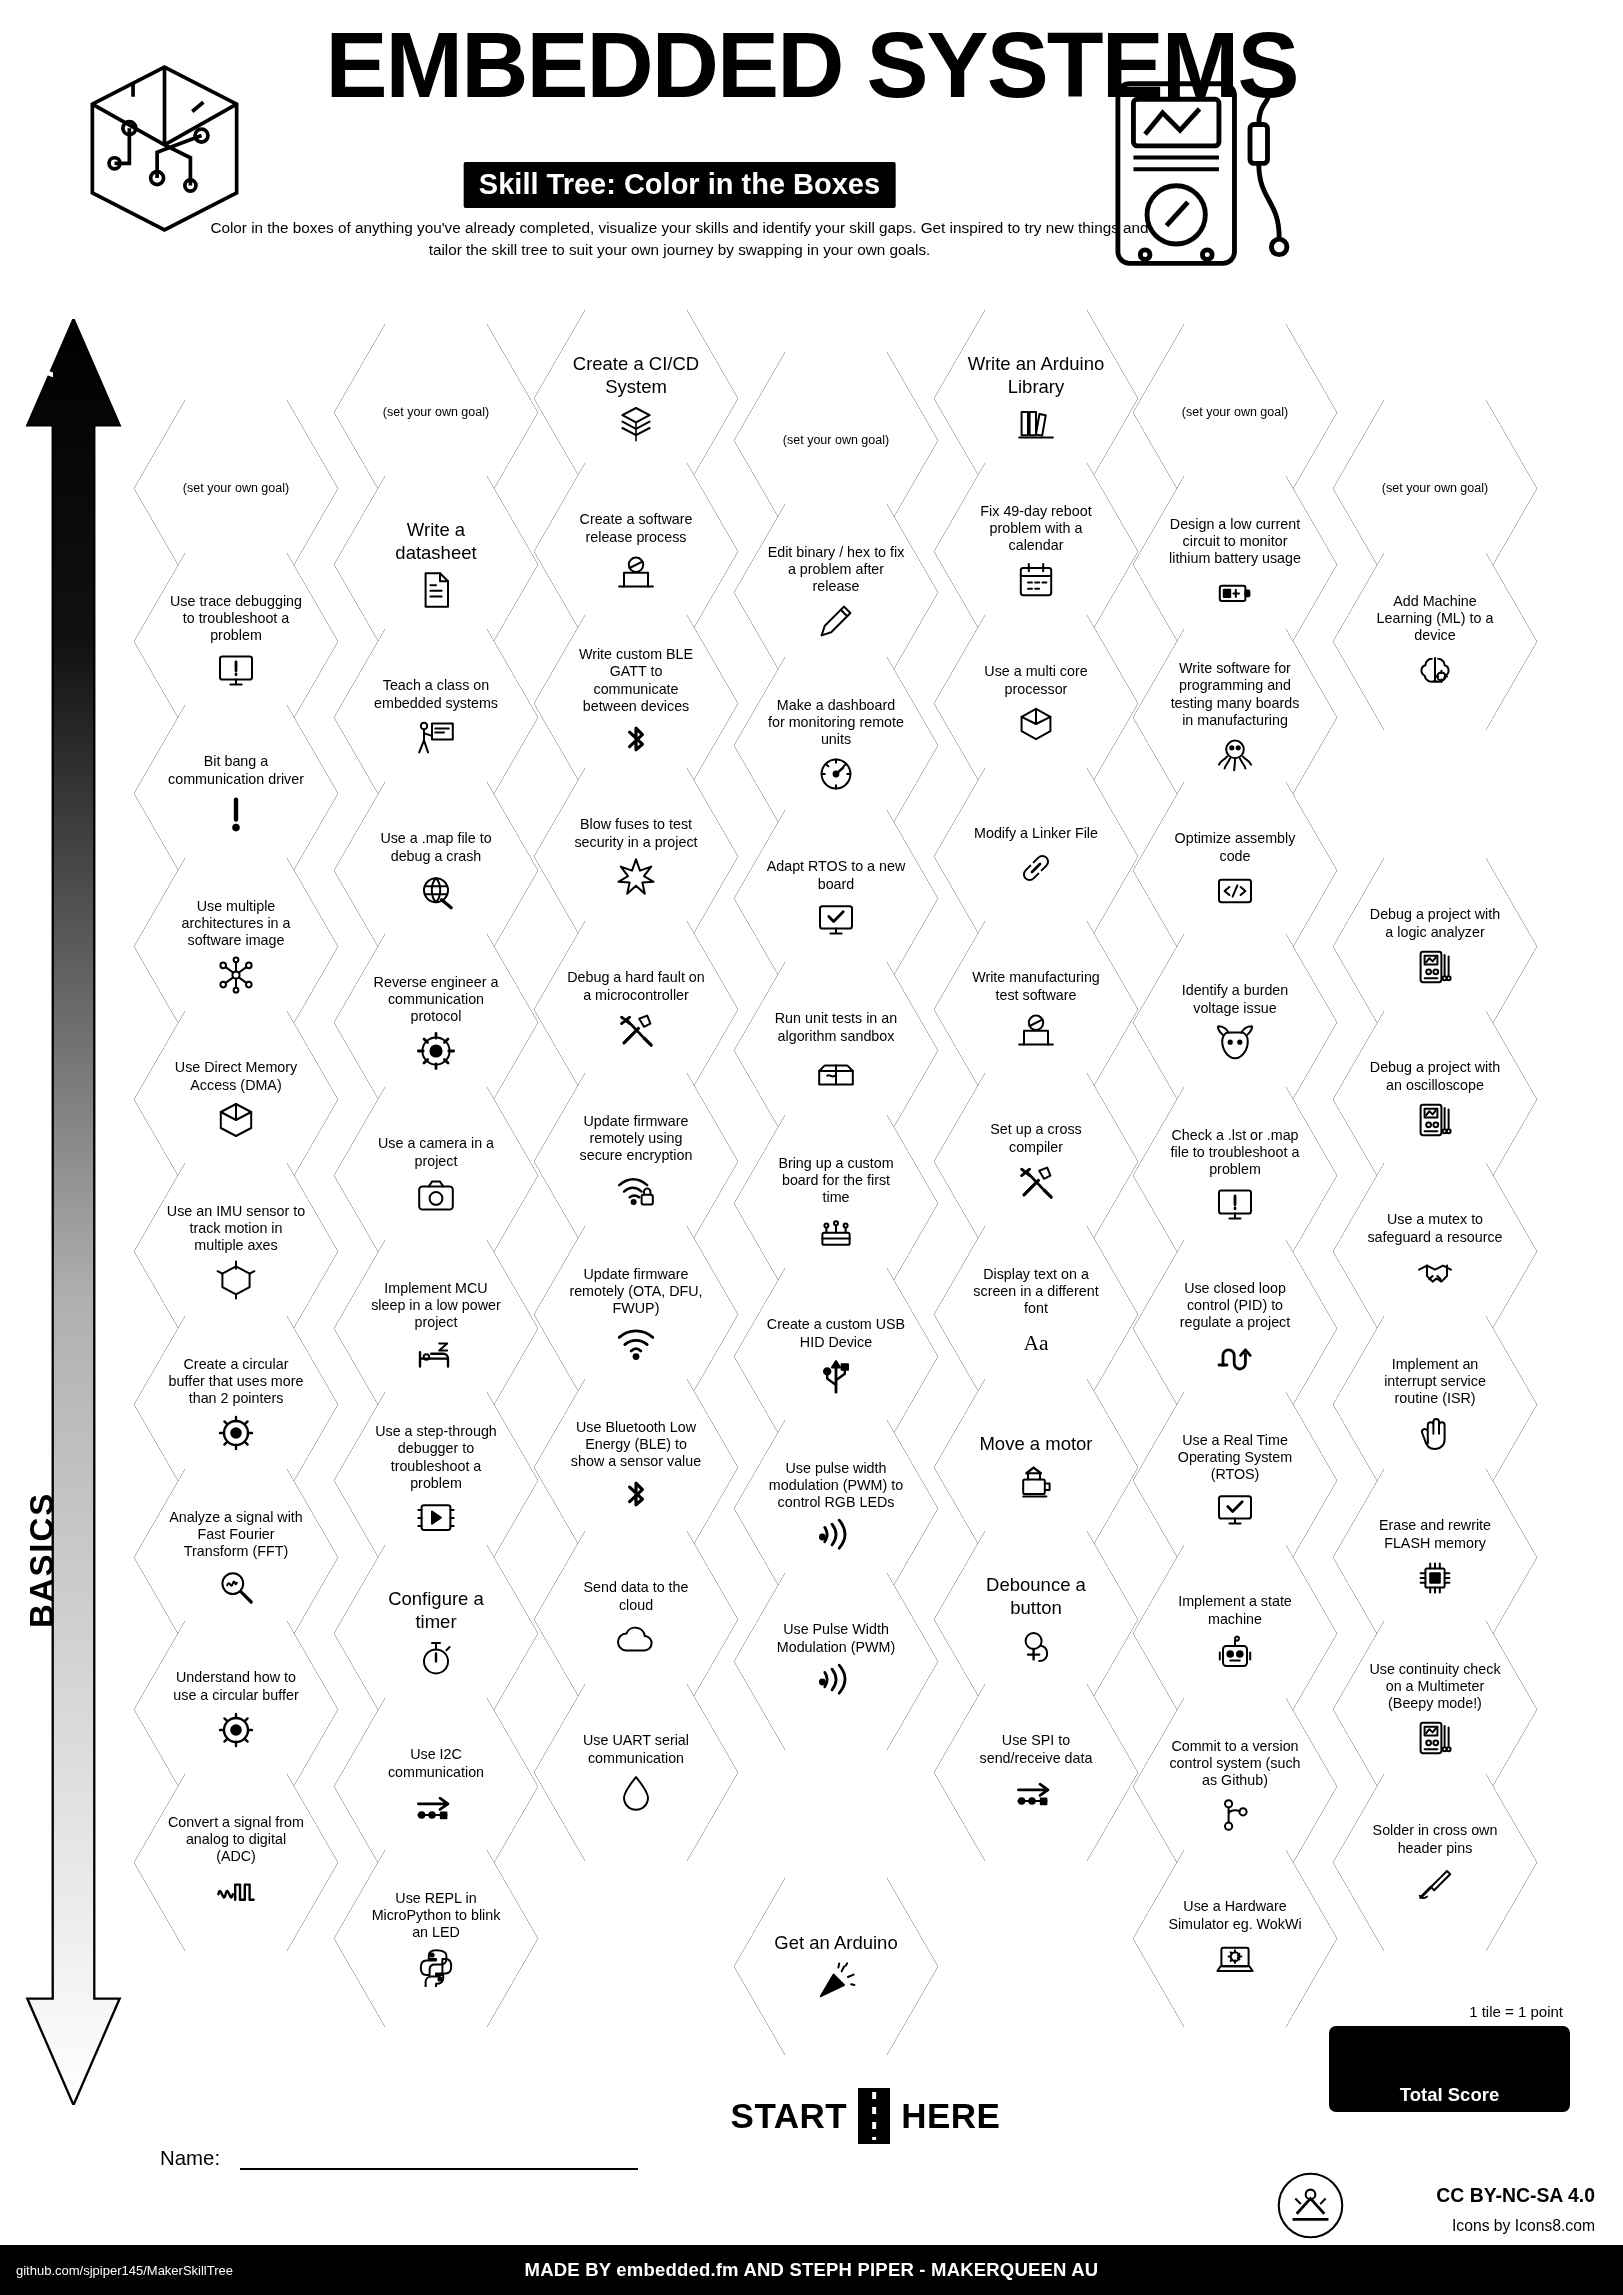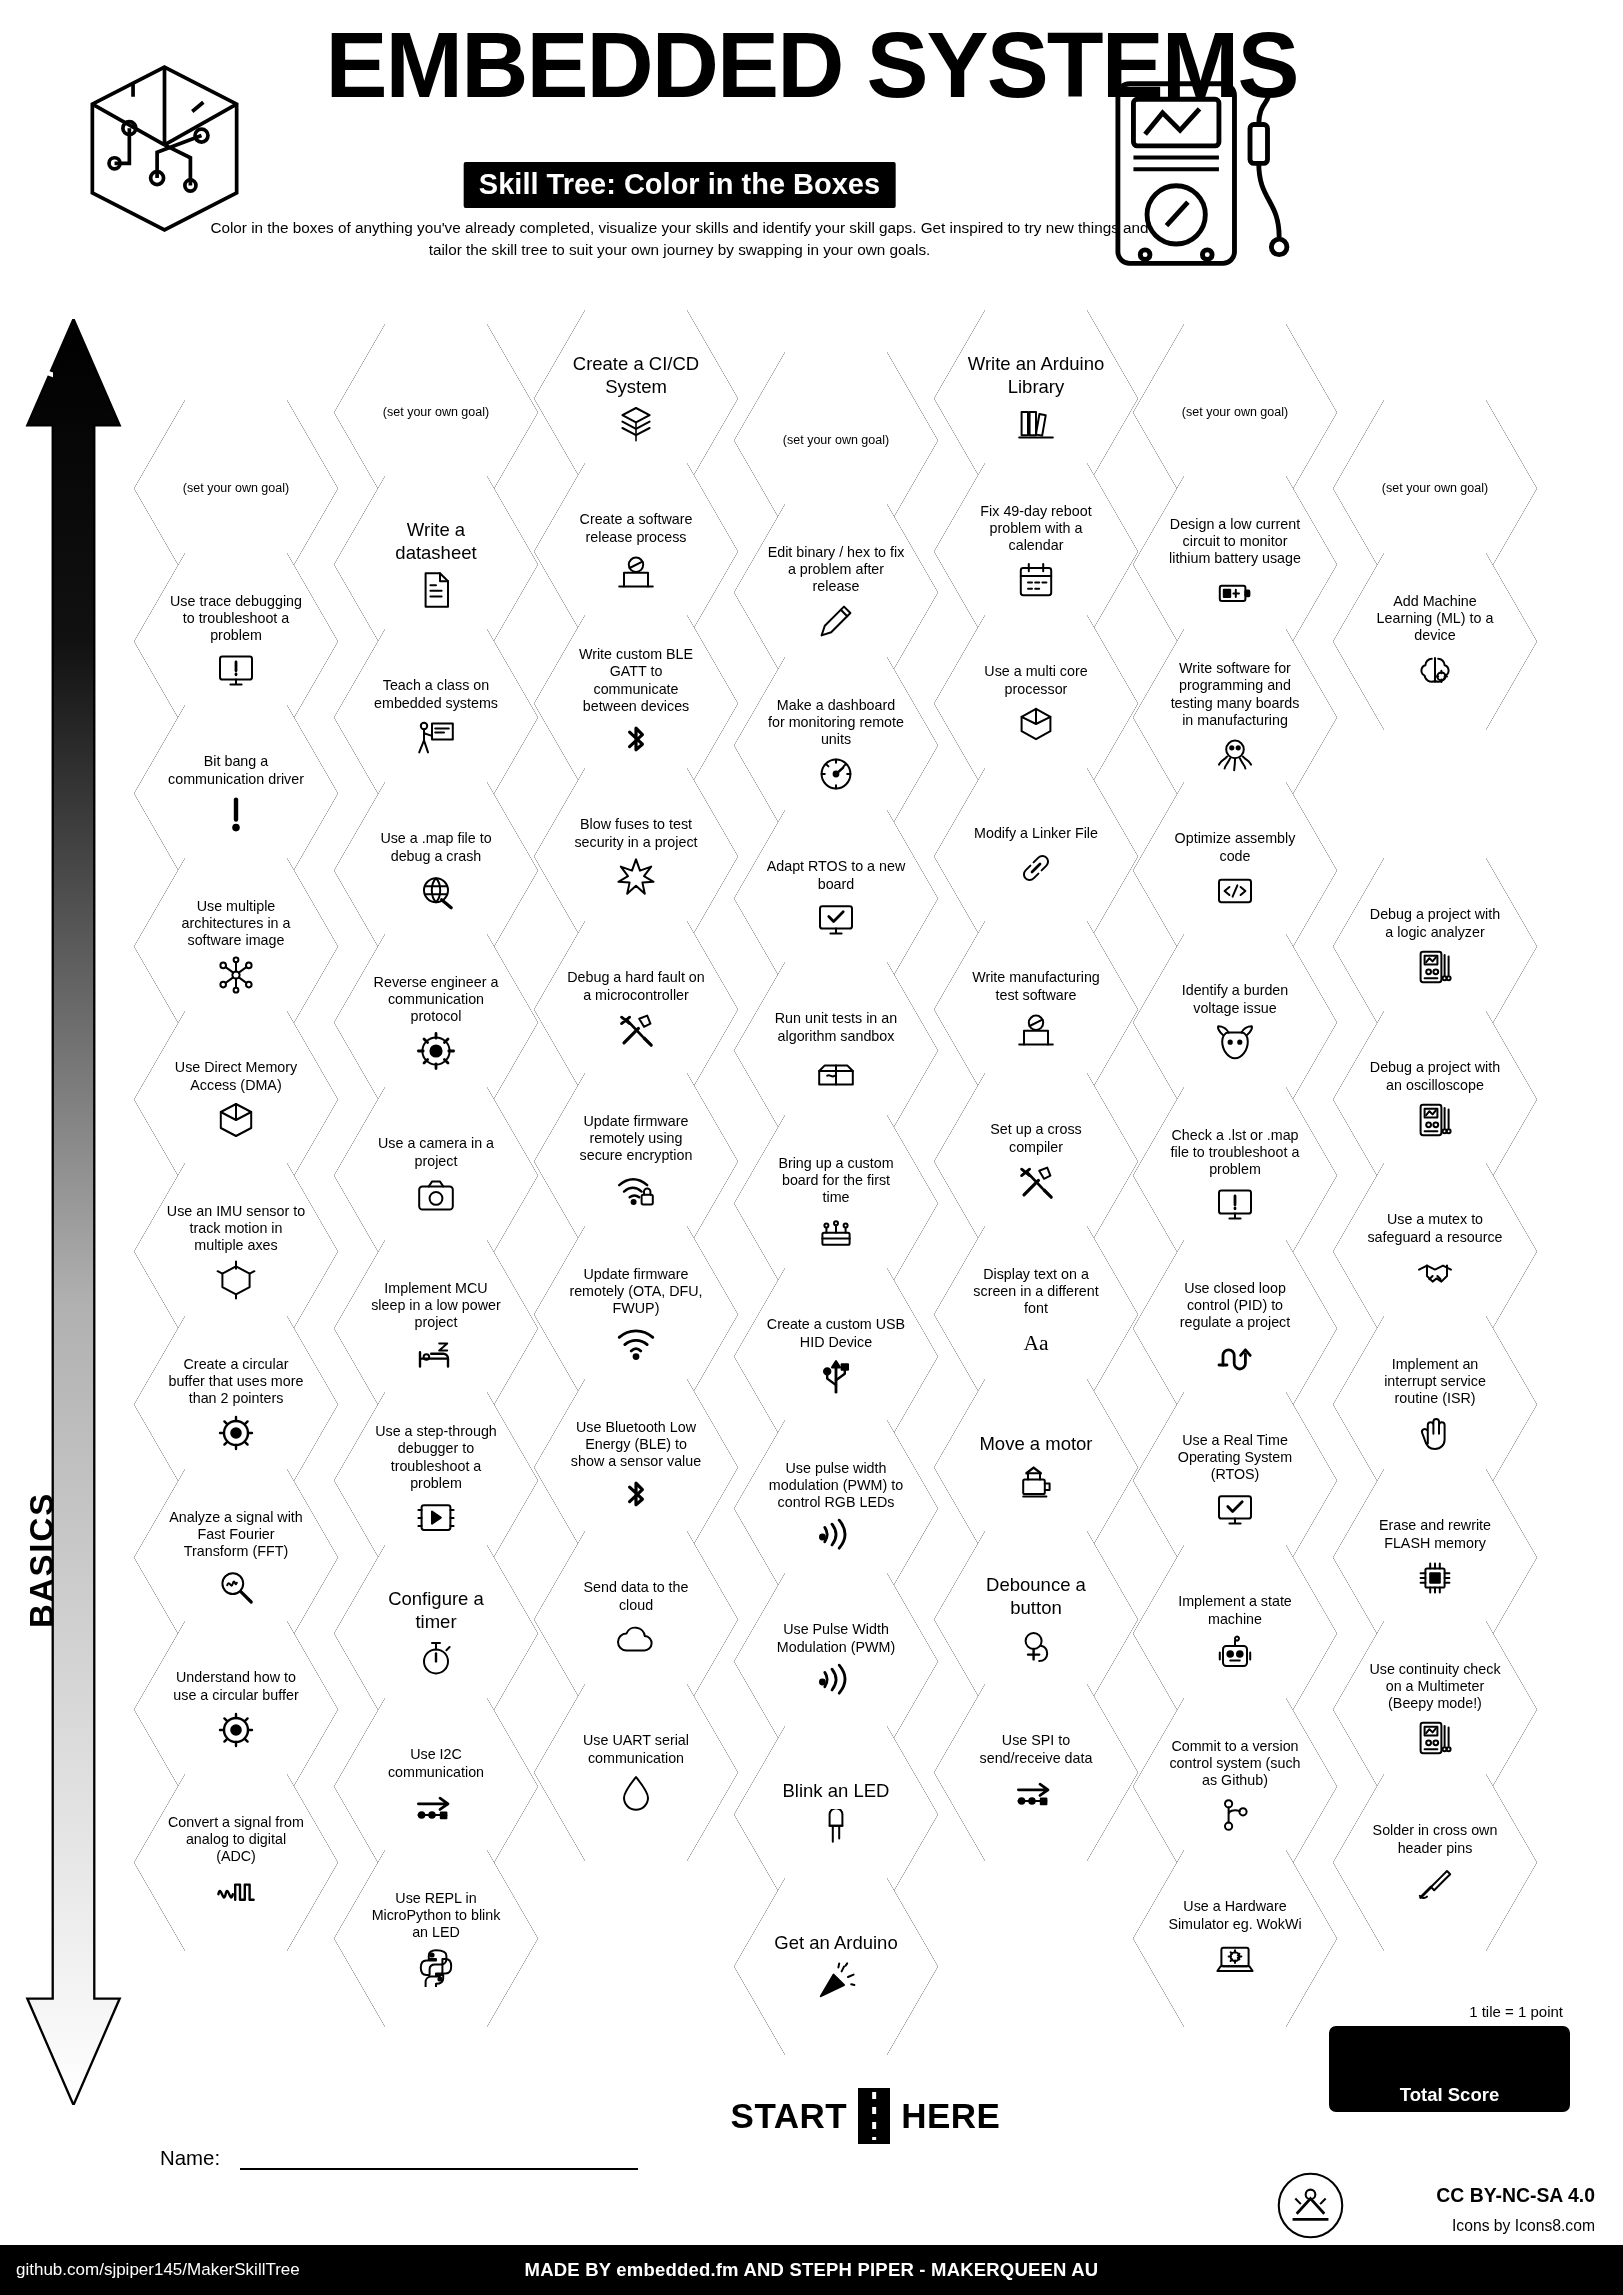--- a/index.html
+++ b/index.html
@@ -96,21 +96,21 @@
   #scorelabel { position:absolute; left:0; bottom:0; width:100%; height:31px;
                 background:#000; color:#fff; display:flex; align-items:center;
                 justify-content:center; font-size:18.5px; font-weight:bold; }
 
   
   #nameline { position:absolute; left:160px; top:2147px; font-size:20.4px; display:flex; align-items:flex-end; gap:20px; }
   #namerule { width:398px; border-bottom:2.3px solid #000; height:2.8px; }
 
   
   #footer { position:absolute; left:0; bottom:0; width:1623px; height:50px; background:#000; }
-  #footer-left { position:absolute; left:16px; top:50%; transform:translateY(-50%); color:#fff; font-size:17px; }
+  #footer-left { position:absolute; left:16px; top:50%; transform:translateY(-50%); color:#fff; font-size:13px; }
   #footer-center { position:absolute; left:50%; transform:translate(-50%,-50%); top:50%; color:#fff; font-size:18.5px; font-weight:bold; letter-spacing:0.2px; }
   #cc { position:absolute; right:28px; bottom:88px; font-size:19.4px; font-weight:bold; }
   #icons8 { position:absolute; right:28px; bottom:60px; font-size:15.7px; }
   #ccbadge { position:absolute; right:278px; bottom:55px; width:69px; height:69px; }
 </style>
 </head>
 <body>
 
 <div id="header">
   <div id="title">EMBEDDED SYSTEMS</div>
@@ -695,33 +695,20 @@
           <div class="label">Use Pulse Width Modulation (PWM)</div>
           <div class="icon">
             <svg viewBox="0 0 100 100" width="40" height="40" fill="none" stroke="#000" stroke-width="5" stroke-linecap="round" stroke-linejoin="round">
               <path d="M22 62c8-12 8-24 0-36M40 70c14-18 14-34 0-52M58 78c20-24 20-46 0-70" stroke-width="7"></path>
               <circle cx="16" cy="50" r="6" fill="#000"></circle>
             </svg>
           </div>
         </div>
       </div>
     </div>
-    <div class="hexwrap" style="left: 734px; top: 1726px;">
-      <div class="hex" style="position: absolute; left: 0px; top: 0px;">
-        <div class="inner">
-          <div class="label big">Blink an LED</div>
-          <div class="icon">
-            <svg viewBox="0 0 100 100" width="40" height="40" fill="none" stroke="#000" stroke-width="5" stroke-linecap="round" stroke-linejoin="round">
-              <path d="M34 14a16 16 0 0 1 32 0v28H34Z"></path>
-              <path d="M34 42h32M42 42v40M58 42v32"></path>
-            </svg>
-          </div>
-        </div>
-      </div>
-    </div>
     <div class="hexwrap" style="left: 734px; top: 1878px;">
       <div class="hex" style="position: absolute; left: 0px; top: 0px;">
         <div class="inner">
           <div class="label big">Get an Arduino</div>
           <div class="icon">
             <svg viewBox="0 0 100 100" width="40" height="40" fill="none" stroke="#000" stroke-width="5" stroke-linecap="round" stroke-linejoin="round">
               <path d="M12 88 L44 34 L70 60Z" fill="#000"></path>
               <path d="M64 26l6-12M80 40l14-6M74 12l4-6M88 58l8 2M56 16l2-10"></path>
             </svg>
           </div>

